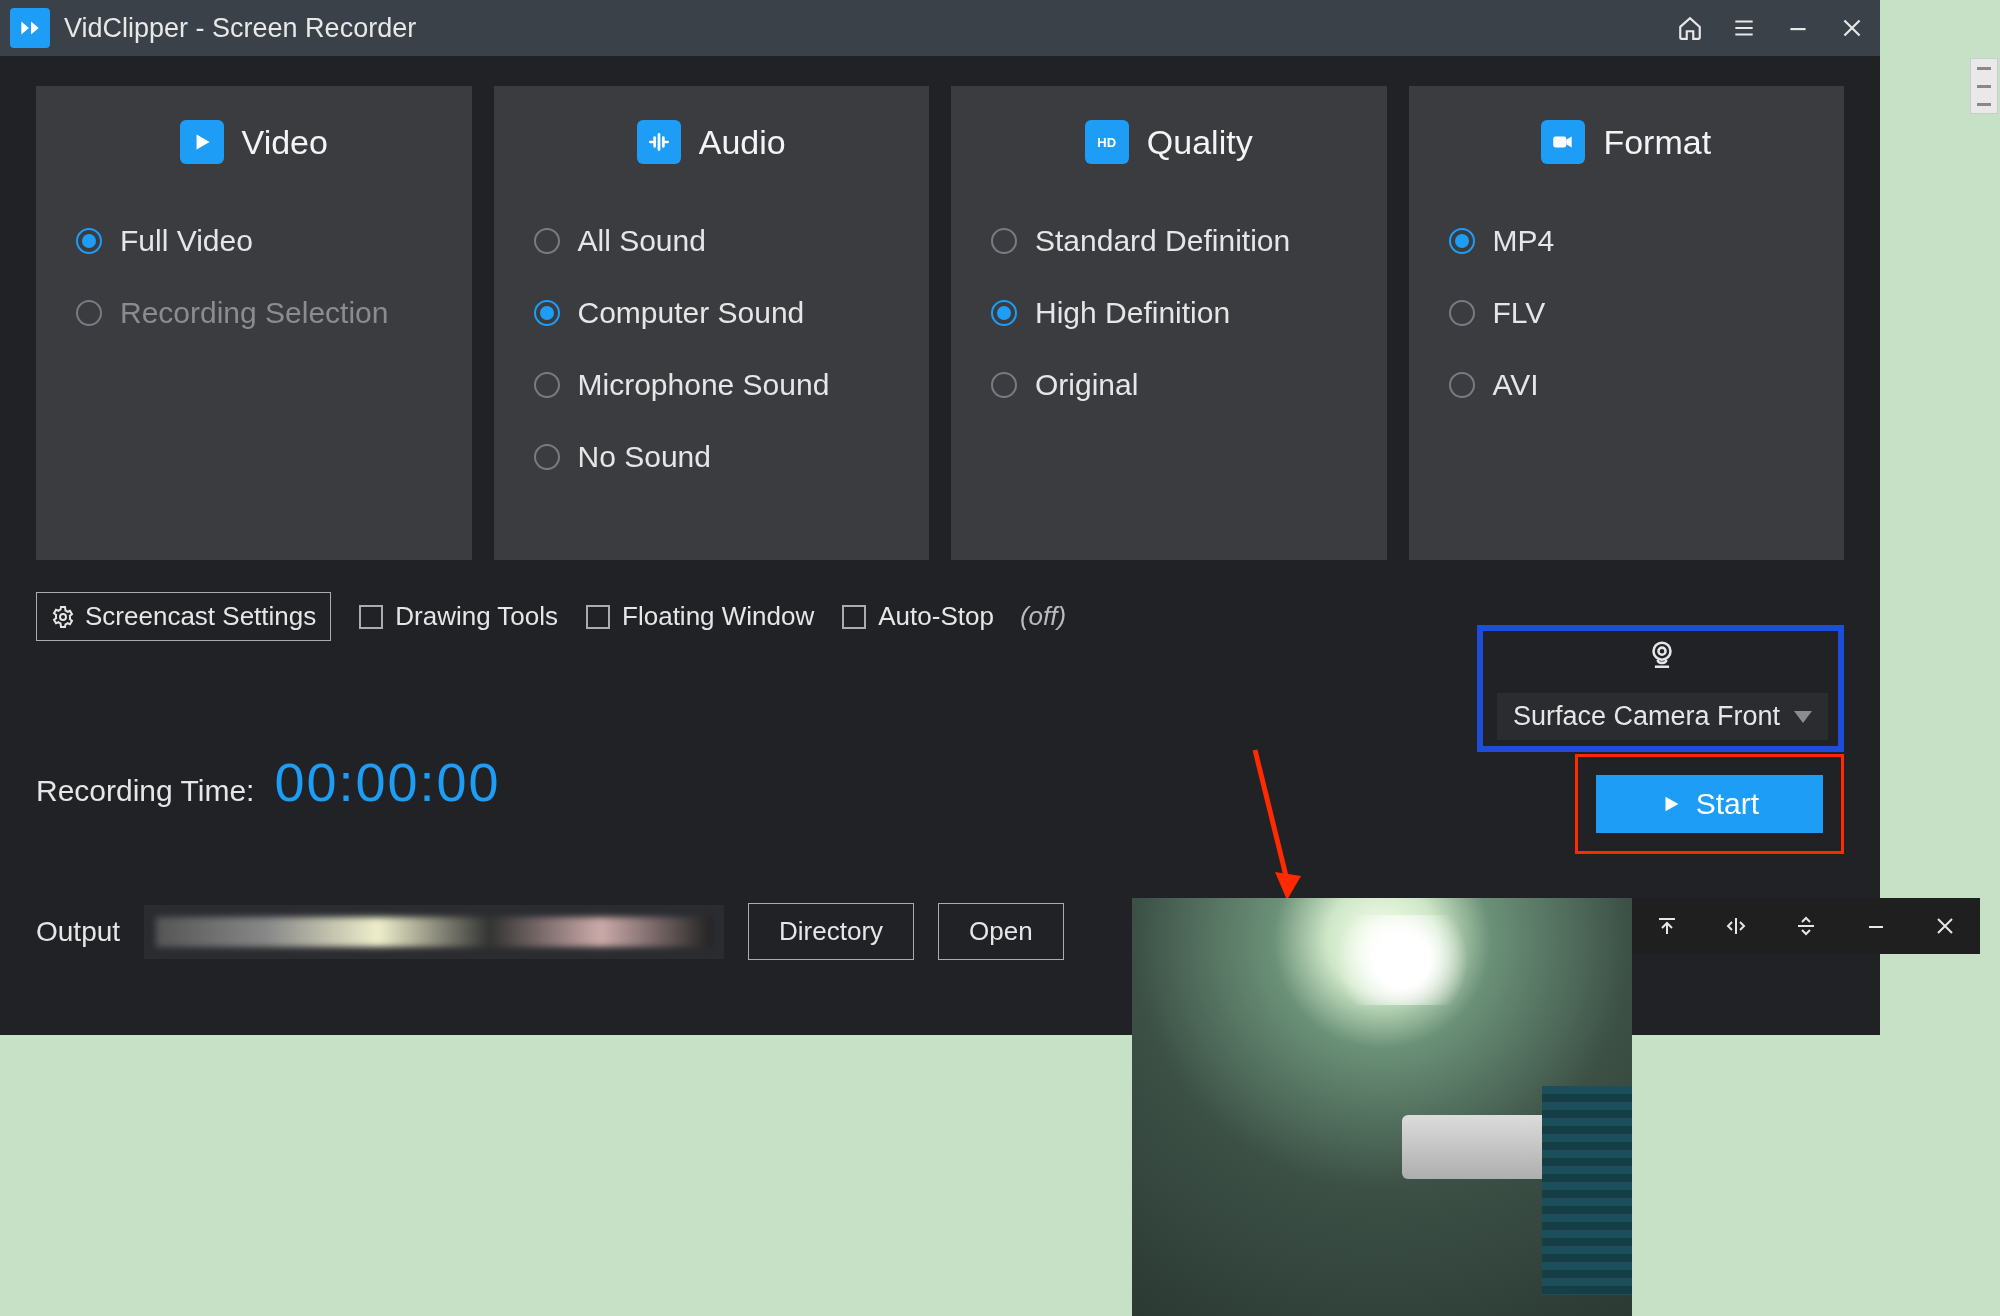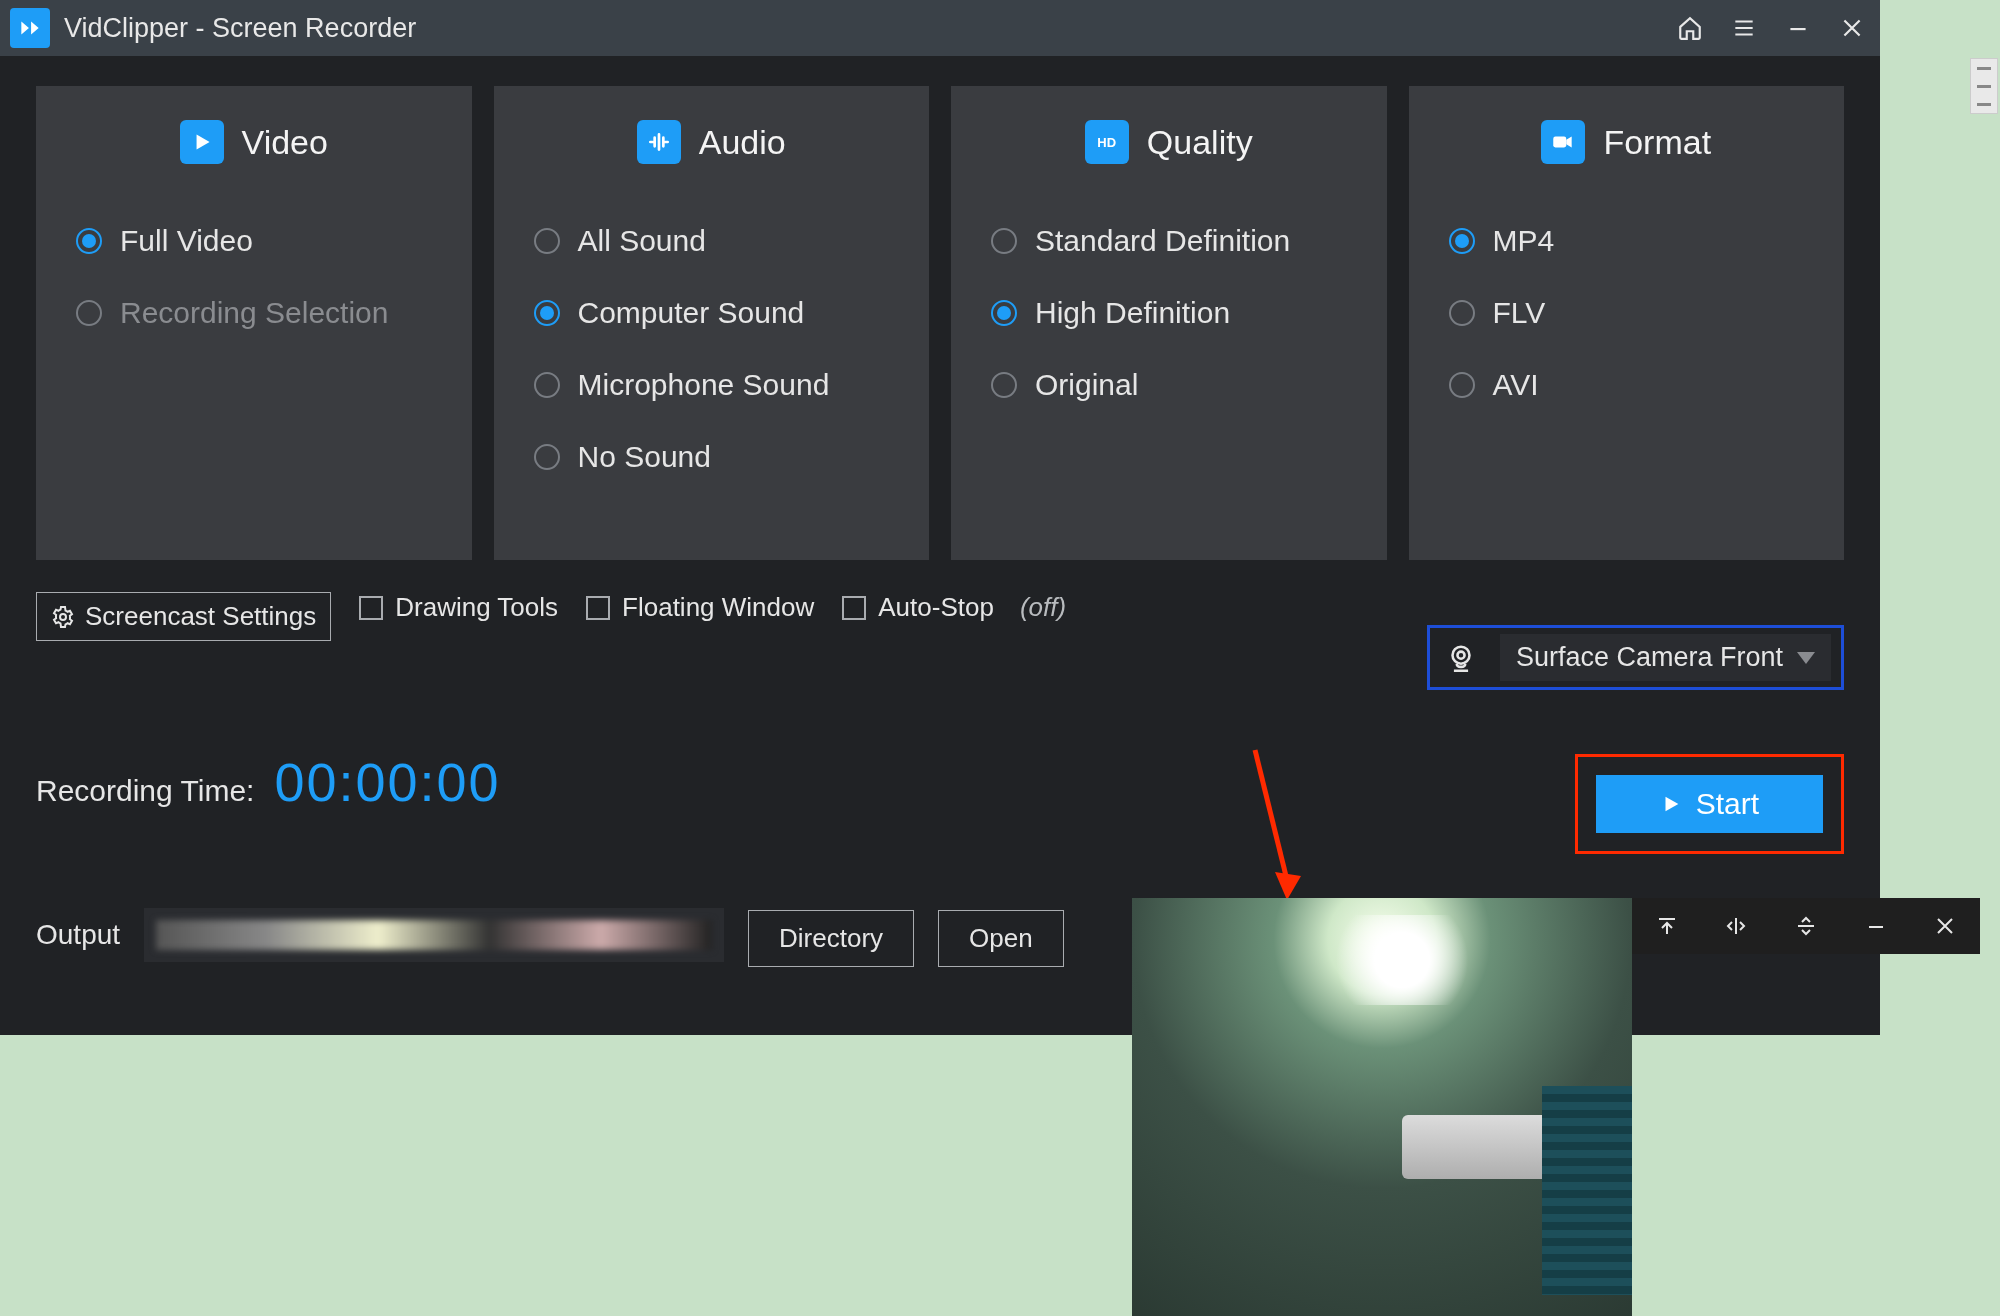--- a/index.html
+++ b/index.html
@@ -49,30 +49,30 @@
   .radio {
     width:26px; height:26px; border-radius:50%; border:2px solid #787c82;
     display:flex; align-items:center; justify-content:center;
   }
   .radio.selected { border-color:#1e9df7;}
   .radio.selected::after { content:""; width:14px; height:14px; border-radius:50%; background:#1e9df7;}
   .opt-label { font-size:30px; color:#e6e6e6; white-space:nowrap;}
   .opt.muted .opt-label { color:#8a8c90;}
   
   .toolbar { display:flex; align-items:center; justify-content:space-between; margin-top:32px; }
-  .toolbar-left { display:flex; align-items:flex-start; gap:28px;}
+  .toolbar-left { display:flex; align-items:center; gap:28px;}
   .sc-btn {
     border:1.5px solid #a9acb0; padding:8px 14px; display:flex; align-items:center; gap:10px;
     font-size:26px; color:#e6e6e6; cursor:pointer; background:transparent;
   }
   .gear-icon { width:24px; height:24px; }
   .chk-item { display:flex; align-items:center; gap:12px; font-size:26px; color:#e6e6e6; cursor:pointer;}
   .chk { width:24px; height:24px; border:2px solid #a9acb0; }
   .as-off { color:#b8bbbe; margin-left:14px;font-style:italic;}
-  .toolbar-right { display:flex; align-items:center; gap:22px; border:3px solid #1d4ed8; padding:6px 10px 6px 14px; position:absolute; right:36px; top:625px;}
+  .toolbar-right { display:flex; align-items:center; gap:22px; border:6px solid #1d4ed8; padding:6px 10px 6px 14px; position:absolute; right:36px; top:625px;flex-direction:column;}
   .cam-icon{ width:34px; height:34px; }
   .dropdown { background:#2a2c30; padding:8px 16px; display:flex; align-items:center; gap:14px; font-size:27px; color:#e6e6e6;}
   .dd-caret { width:0;height:0;border-left:9px solid transparent;border-right:9px solid transparent;border-top:12px solid #8a8c90;}
   
   .rec-row { display:flex; align-items:center; justify-content:space-between; margin-top:110px;}
   .rec-left { display:flex; align-items:baseline; gap:20px;}
   .rec-label { font-size:30px; color:#e6e6e6;}
   .rec-time { font-size:54px; color:#1e9df7; letter-spacing:2px; font-weight:500;}
   .start-wrap { border:3px solid #ff2a00; padding:18px 18px; position:absolute; right:36px; top:754px;}
   .start-btn { background:#1e9df7; color:#fff; font-size:30px; padding:12px 64px; display:flex; align-items:center; gap:14px; cursor:pointer; border:none;}
@@ -80,21 +80,21 @@
     position:absolute; left:1245px; top:740px; width:60px; height:160px;
   }
   
   .out-row { display:flex; align-items:center; gap:24px; margin-top:90px;}
   .out-label{ font-size:28px; color:#e6e6e6;}
   .out-path {
     width:580px; height:54px; background:#2a2c30; display:flex; align-items:center;
     padding:0 12px; gap:8px;filter:blur(0px);
   }
   .blurbar{height:30px;background:linear-gradient(90deg,#555,#888,#eec,#333,#caa,#222);flex:1;filter:blur(3px);}
-  .gray-btn { border:1.5px solid #a9acb0; background:transparent; color:#e6e6e6; font-size:26px; padding:12px 30px; cursor:pointer;margin-top:7px;}
+  .gray-btn { border:1.5px solid #a9acb0; background:transparent; color:#e6e6e6; font-size:26px; padding:12px 30px; cursor:pointer;}
   
   .cam-float-bar {
     position:absolute; right:20px; top:898px; width:348px; height:56px;
     background:#1f1f1f; display:flex; align-items:center; justify-content:space-around;
   }
   .cam-float-btn { width:40px; height:40px; display:flex; align-items:center; justify-content:center; cursor:pointer;}
   .cam-float-btn svg { stroke:#e6e6e6; fill:none; stroke-width:2;}
   
   .cam-preview {
     position:absolute; right:368px; top:898px; width:500px; height:418px;

